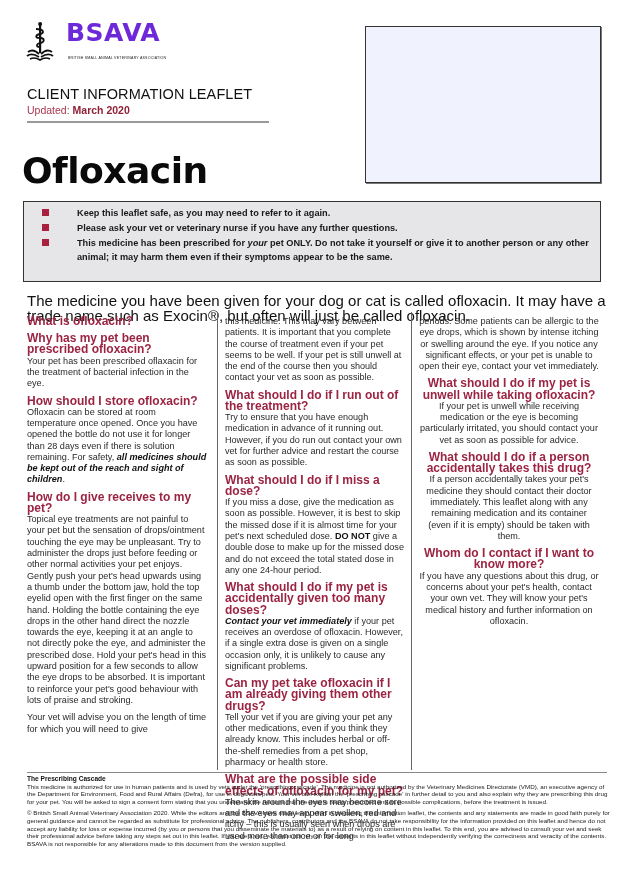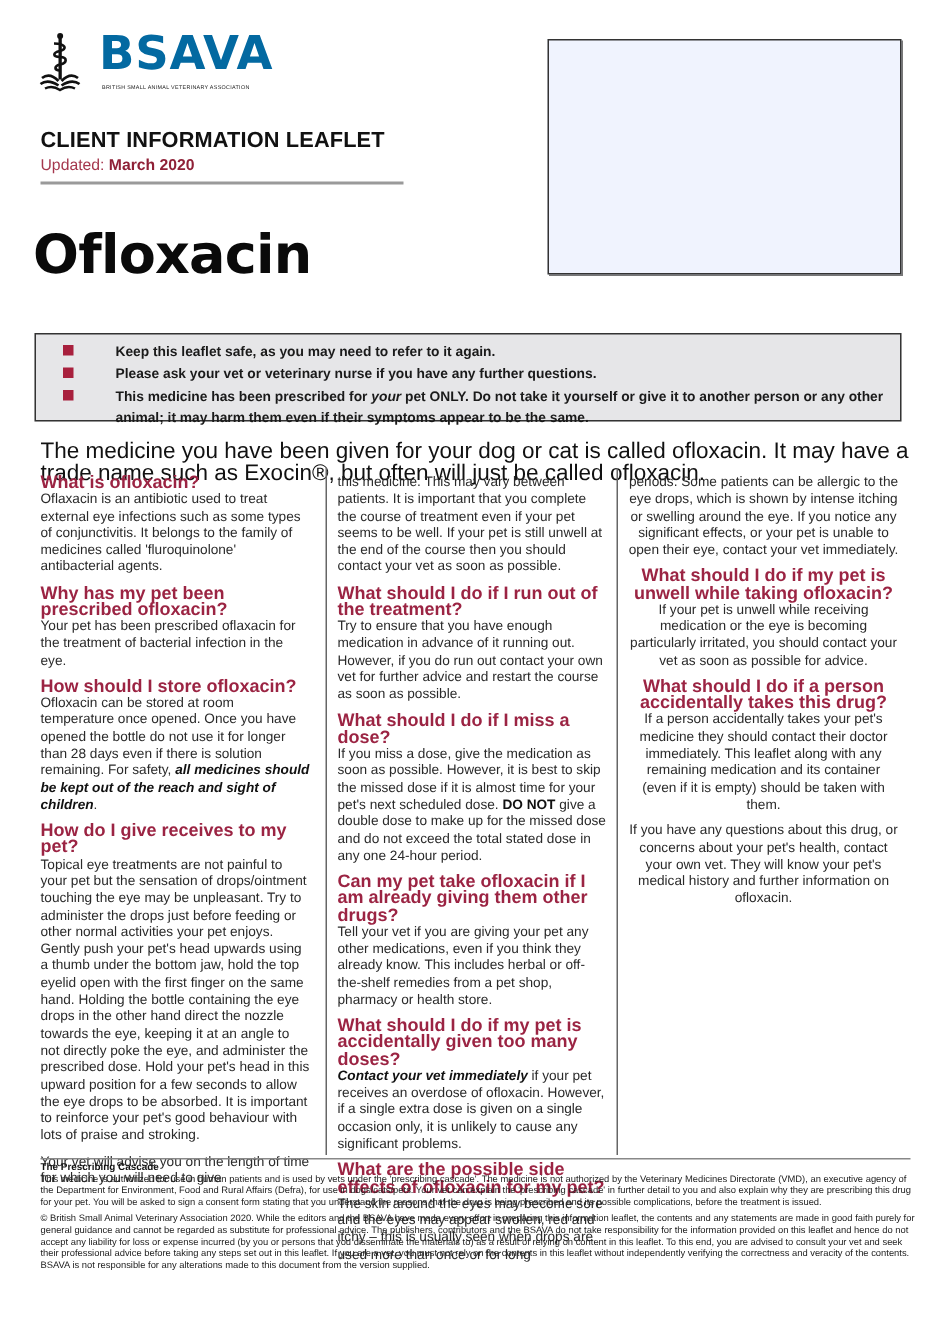--- a/index.html
+++ b/index.html
@@ -1,33 +1,33 @@
 <!DOCTYPE html>
 <html><head>
 <meta charset="utf-8">
 <style>
   * { margin: 0; padding: 0; box-sizing: border-box; }
   html, body { width: 633px; height: 893px; background: #ffffff; overflow: hidden; }
   body { position: relative; font-family: "Liberation Sans", sans-serif; color: #222; }
 
   .logo { position: absolute; left: 26px; top: 22px; width: 160px; height: 42px; }
   .logo-emblem { position: absolute; left: 0; top: 0; width: 28px; height: 40px; }
-  .logo-text { position: absolute; left: 40px; top: -4px; font-family: "DejaVu Sans", sans-serif; font-weight: bold; font-size: 31px; letter-spacing: 0.5px; color: #0369a1; }
+  .logo-text { position: absolute; left: 40px; top: -4px; font-family: "DejaVu Sans", sans-serif; font-weight: bold; font-size: 25px; letter-spacing: 0.5px; color: #6d28d9; }
   .logo-sub { position: absolute; left: 42px; top: 34px; font-size: 3.6px; letter-spacing: 0.2px; color: #222; white-space: nowrap; text-transform: uppercase; }
 
-  .leaflet-title { position: absolute; left: 27px; top: 86px; font-size: 14.5px; color: #111; font-weight: bold; letter-spacing: 0.1px; }
+  .leaflet-title { position: absolute; left: 27px; top: 86px; font-size: 14.5px; color: #111; font-weight: normal; letter-spacing: 0.1px; }
   .updated { position: absolute; left: 27px; top: 104px; font-size: 10.5px; color: #a5374d; }
   .updated b { font-weight: bold; color: #8f2137; margin-top: 36px; }
   .title-rule { position: absolute; left: 27px; top: 121px; width: 242px; height: 2px; background: #9a9a9a; }
 
   .vet-box { position: absolute; left: 365px; top: 26px; width: 236px; height: 157px; background: #f0f3fe; border: 1px solid #333; box-shadow: 1px 1px 0 #777; }
 
   .drug-title { position: absolute; left: 22px; top: 150px; font-family: "DejaVu Sans", sans-serif; font-weight: bold; font-size: 36px; letter-spacing: -0.5px; color: #0a0a0a; }
 
-  .warn-box { position: absolute; left: 23px; top: 201px; width: 578px; height: 59px; background: #e6e6e8; border: 1px solid #333; margin-top: 21px; }
+  .warn-box { position: absolute; left: 23px; top: 201px; width: 578px; height: 81px; background: #e6e6e8; border: 1px solid #333; }
   .warn-box ul { list-style: none; padding: 4px 0 0 18px; }
   .warn-box li { position: relative; padding-left: 35px; font-size: 9.2px; font-weight: bold; color: #1a1a1a; line-height: 14px; margin-bottom: 1px; }
   .warn-box li .bullet { position: absolute; left: 0; top: 3px; width: 7px; height: 7px; background: #a8203d; }
   .warn-box li i { }
 
   .intro { position: absolute; left: 27px; top: 278px; width: 580px; font-size: 15px; line-height: 14.5px; color: #111; margin-top: 16px; }
 
   .columns { position: absolute; left: 27px; top: 316px; width: 580px; height: 448px; }
   .col { position: absolute; top: 0; width: 180px; height: 448px; font-size: 9.1px; line-height: 11.3px; color: #2a2a2a; }
   .col1 { left: 0; }
@@ -93,21 +93,20 @@
 
 <div class="intro">The medicine you have been given for your dog or cat is called ofloxacin. It may have a trade name such as Exocin®, but often will just be called ofloxacin.</div>
 
 <div class="columns">
   <div class="col-divider div1"></div>
   <div class="col-divider div2"></div>
 
   <div class="col col1">
     <div class="sec">
       <h3>What is ofloxacin?</h3>
-      <p>Oflaxacin is an antibiotic used to treat external eye infections such as some types of conjunctivitis. It belongs to the family of medicines called 'fluroquinolone' antibacterial agents.</p>
     </div>
     <div class="sec">
       <h3>Why has my pet been prescribed ofloxacin?</h3>
       <p>Your pet has been prescribed oflaxacin for the treatment of bacterial infection in the eye.</p>
     </div>
     <div class="sec">
       <h3>How should I store ofloxacin?</h3>
       <p><span>Ofloxacin can be stored at room temperature once opened. Once you have opened the bottle do not use it for longer than 28 days even if there is solution remaining. For safety, </span><span class="bi">all medicines should be kept out of the reach and sight of children</span><span>.</span></p>
     </div>
     <div class="sec">
@@ -125,46 +124,47 @@
     </div>
     <div class="sec">
       <h3>What should I do if I run out of the treatment?</h3>
       <p>Try to ensure that you have enough medication in advance of it running out. However, if you do run out contact your own vet for further advice and restart the course as soon as possible.</p>
     </div>
     <div class="sec">
       <h3>What should I do if I miss a dose?</h3>
       <p><span>If you miss a dose, give the medication as soon as possible. However, it is best to skip the missed dose if it is almost time for your pet's next scheduled dose. </span><b>DO NOT</b><span> give a double dose to make up for the missed dose and do not exceed the total stated dose in any one 24-hour period.</span></p>
     </div>
     <div class="sec">
+      <h3>What should I do if my pet is accidentally given too many doses?</h3>
+      <p><span class="bi">Contact your vet immediately</span><span> if your pet receives an overdose of ofloxacin. However, if a single extra dose is given on a single occasion only, it is unlikely to cause any significant problems.</span></p>
+    </div>
+    <div class="sec">
       <h3>Can my pet take ofloxacin if I am already giving them other drugs?</h3>
       <p>Tell your vet if you are giving your pet any other medications, even if you think they already know. This includes herbal or off-the-shelf remedies from a pet shop, pharmacy or health store.</p>
-    </div>
-    <div class="sec">
-      <h3>What should I do if my pet is accidentally given too many doses?</h3>
-      <p><span class="bi">Contact your vet immediately</span><span> if your pet receives an overdose of ofloxacin. However, if a single extra dose is given on a single occasion only, it is unlikely to cause any significant problems.</span></p>
     </div>
     <div class="sec">
       <h3>What are the possible side effects of ofloxacin for my pet?</h3>
       <p>The skin around the eyes may become sore and the eyes may appear swollen, red and itchy – this is usually seen when drops are used more than once or for long</p>
     </div>
   </div>
 
   <div class="col col3">
     <div class="sec">
       <p>periods. Some patients can be allergic to the eye drops, which is shown by intense itching or swelling around the eye. If you notice any significant effects, or your pet is unable to open their eye, contact your vet immediately.</p>
     </div>
     <div class="sec">
       <h3>What should I do if my pet is unwell while taking ofloxacin?</h3>
       <p>If your pet is unwell while receiving medication or the eye is becoming particularly irritated, you should contact your vet as soon as possible for advice.</p>
     </div>
     <div class="sec">
       <h3>What should I do if a person accidentally takes this drug?</h3>
       <p>If a person accidentally takes your pet's medicine they should contact their doctor immediately. This leaflet along with any remaining medication and its container (even if it is empty) should be taken with them.</p>
     </div>
     <div class="sec">
+      <h3>Whom do I contact if I want to know more?</h3>
       <p>If you have any questions about this drug, or concerns about your pet's health, contact your own vet. They will know your pet's medical history and further information on ofloxacin.</p>
     </div>
   </div>
 </div>
 
 <div class="footer-rule"></div>
 <div class="footer">
   <h4>The Prescribing Cascade</h4>
   <p>This medicine is authorized for use in human patients and is used by vets under the 'prescribing cascade'. The medicine is not authorized by the Veterinary Medicines Directorate (VMD), an executive agency of the Department for Environment, Food and Rural Affairs (Defra), for use in dogs/cats/pets. Your vet can explain the 'prescribing cascade' in further detail to you and also explain why they are prescribing this drug for your pet. You will be asked to sign a consent form stating that you understand the reasons that the drug is being prescribed and its possible complications, before the treatment is issued.</p>
   <p>© British Small Animal Veterinary Association 2020. While the editors and the BSAVA have made every effort in preparing this information leaflet, the contents and any statements are made in good faith purely for general guidance and cannot be regarded as substitute for professional advice. The publishers, contributors and the BSAVA do not take responsibility for the information provided on this leaflet and hence do not accept any liability for loss or expense incurred (by you or persons that you disseminate the materials to) as a result of relying on content in this leaflet. To this end, you are advised to consult your vet and seek their professional advice before taking any steps set out in this leaflet. If you are a vet, you must not rely on the contents in this leaflet without independently verifying the correctness and veracity of the contents. BSAVA is not responsible for any alterations made to this document from the version supplied.</p>

